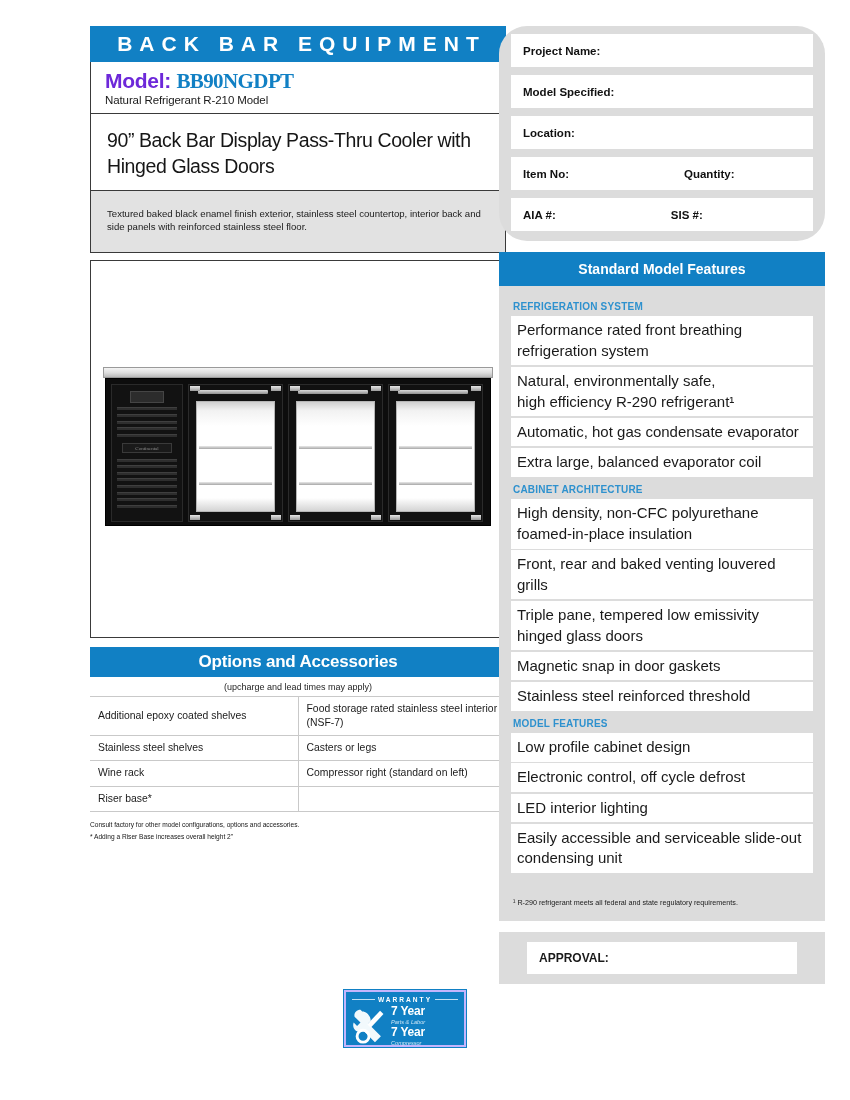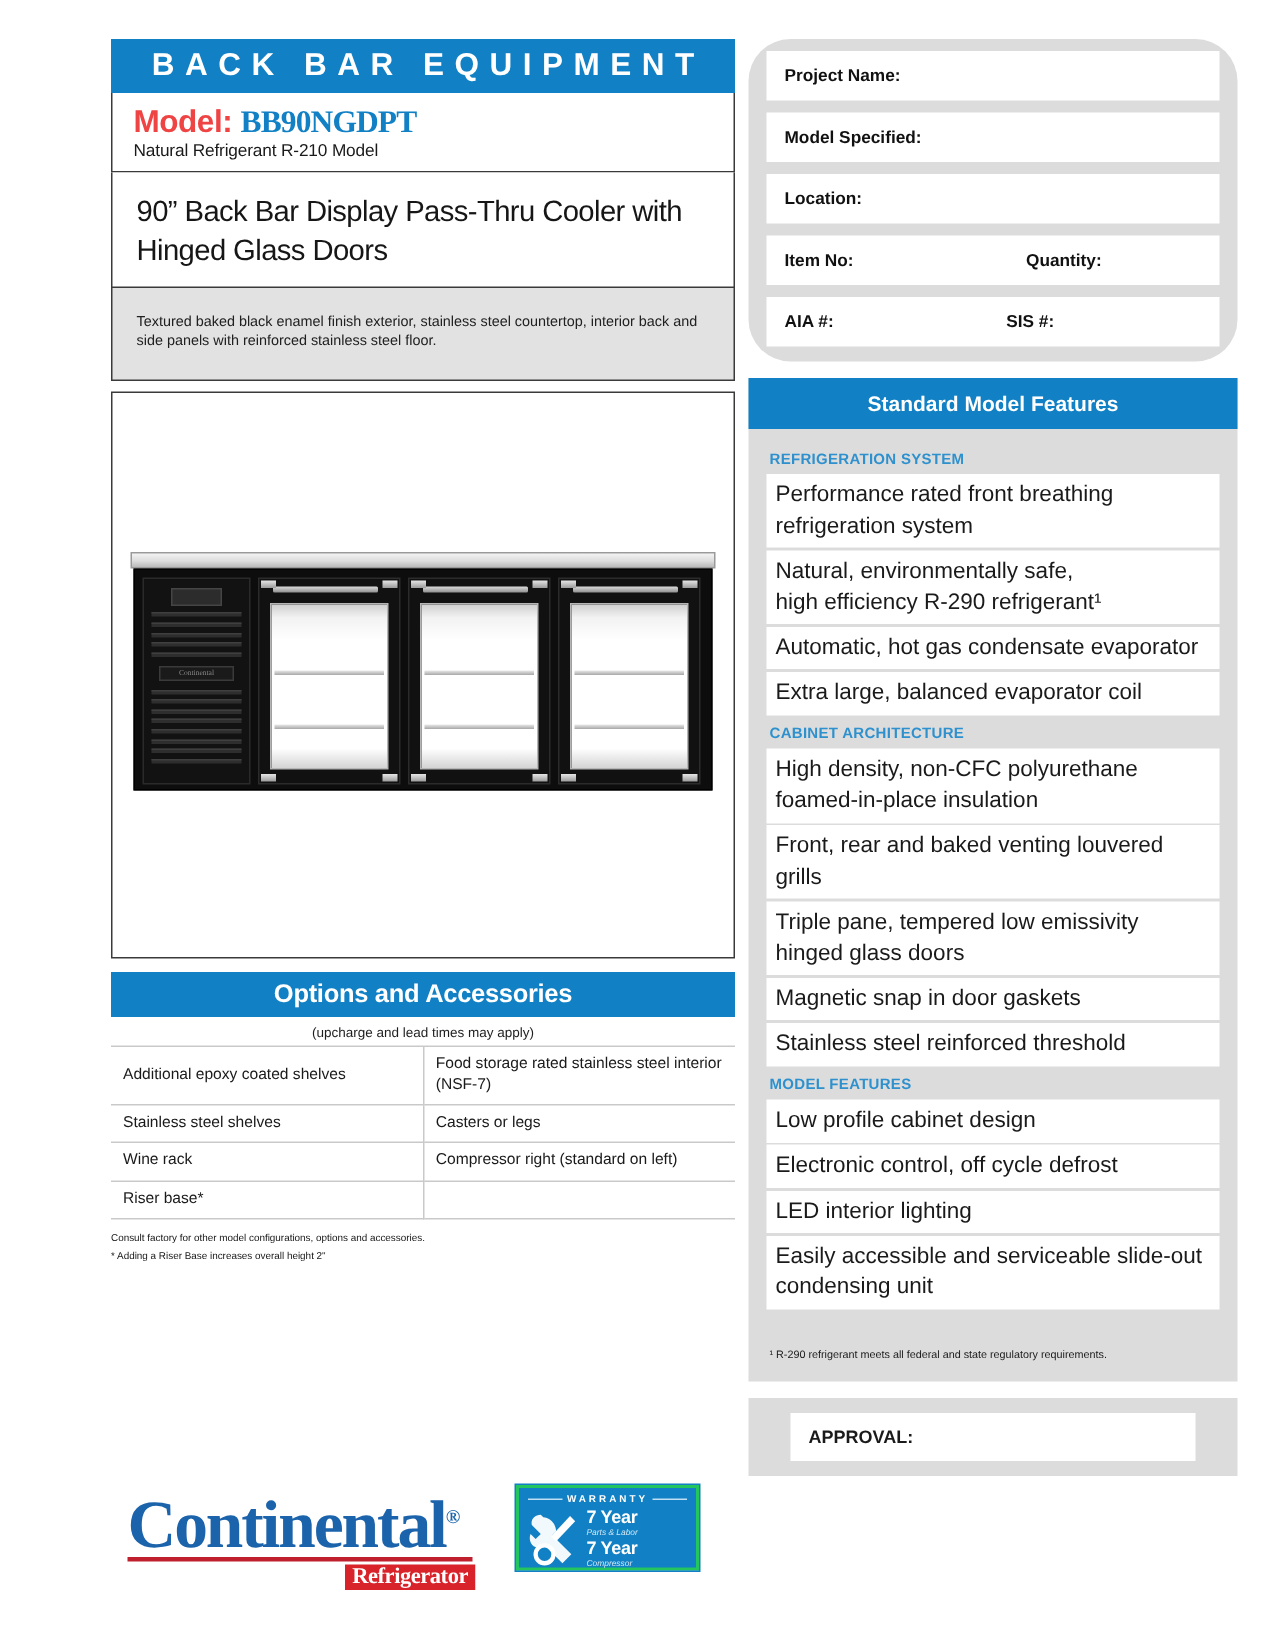--- a/index.html
+++ b/index.html
@@ -6,21 +6,21 @@
   html, body {
     width: 850px; height: 1100px;
     background: #ffffff;
     font-family: "Liberation Sans", sans-serif;
     color: #1a1a1a;
     overflow: hidden;
   }
   .page { position: relative; width: 850px; height: 1100px; }
 
   
-  .left-col { position: absolute; left: 74px; top: 26px; width: 416px; }
+  .left-col { position: absolute; left: 90px; top: 26px; width: 416px; }
 
   .blue-bar {
     background: #1180c4;
     color: #ffffff;
     text-align: center;
     font-weight: bold;
   }
   .title-bar {
     height: 36px; line-height: 36px;
     font-size: 21px;
@@ -28,21 +28,21 @@
     padding-left: 7px;
   }
 
   .model-box {
     border: 1.5px solid #3a3a3a;
     border-top: none;
     background: #fff;
     padding: 8px 14px 7px 14px;
   }
   .model-line { font-size: 21px; font-weight: bold; letter-spacing: -0.3px; line-height: 1.05; }
-  .model-line .mdl-label { color: #ef4444; }
+  .model-line .mdl-label { color: #6d28d9; }
   .model-line .mdl-value { color: #1180c4; letter-spacing: -0.6px; font-family: Liberation Serif, serif; }
   .model-sub { font-size: 11.5px; margin-top: 2px; letter-spacing: -0.1px; }
 
   .desc-box {
     border: 1.5px solid #3a3a3a;
     border-top: none;
     background: #fff;
     padding: 14px 16px 10px 16px;
   }
   .desc-title { font-size: 19.5px; line-height: 1.32; letter-spacing: -0.4px; color:#161616; }
@@ -155,21 +155,21 @@
   .cont-reg { font-size: 13px; vertical-align: super; letter-spacing: 0; }
   .cont-rule { height: 3px; background: #c0202e; width: 230px; margin-top: -4px; }
   .cont-sub {
     background: #d8232a; color: #fff; font-family: "Liberation Serif", serif;
     font-weight: bold; font-size: 15px; letter-spacing: -0.3px;
     display: inline-block; padding: 0 5px; float: right; margin-top: 2px;
   }
   .warranty {
     position: absolute; left: 270px; top: 5px;
     width: 122px; height: 57px;
-    background: #1180c4; border: 2px solid #22c55e;
+    background: #1180c4; border: 2px solid #c4b5fd;
     outline: 1px solid #1180c4;
     padding: 4px 6px;
   }
   .warr-top {
     display:flex; align-items:center; gap:3px; margin-bottom: 2px;
   }
   .warr-top .ln { flex: 1; height: 1px; background: #bfe0f3; }
   .warr-top .lbl {
     color: #ffffff; font-size: 6.6px; font-weight: bold; letter-spacing: 2px;
   }
@@ -324,27 +324,20 @@
       </table>
       <div class="opt-foot">
         <div>Consult factory for other model configurations, options and accessories.</div>
         <div>* Adding a Riser Base increases overall height 2"</div>
       </div>
     </div>
 
   </div>
 
   <div class="logo-row">
-    <div class="continental">
-      <div class="cont-word"><span>Continental</span><span class="cont-reg">®</span></div>
-      <div class="cont-rule"></div>
-      <div style="overflow:hidden;">
-        <span class="cont-sub">Refrigerator</span>
-      </div>
-    </div>
 
     <div class="warranty">
       <div class="warr-top">
         <span class="ln"></span>
         <span class="lbl">WARRANTY</span>
         <span class="ln"></span>
       </div>
       <div class="warr-body">
         <svg class="warr-icon" viewBox="0 0 40 42">
           <g fill="#ffffff">

